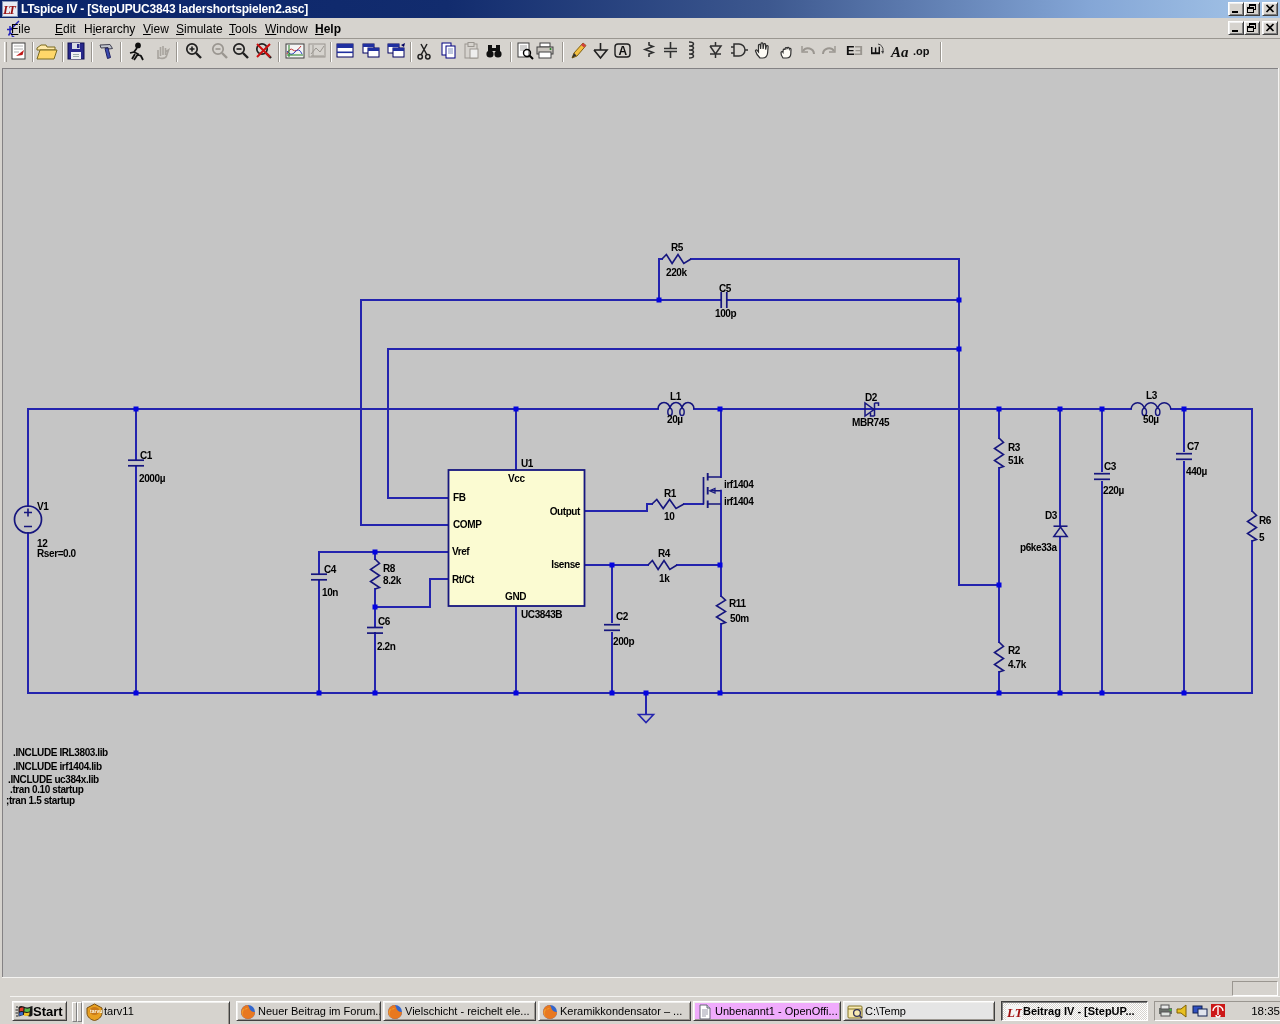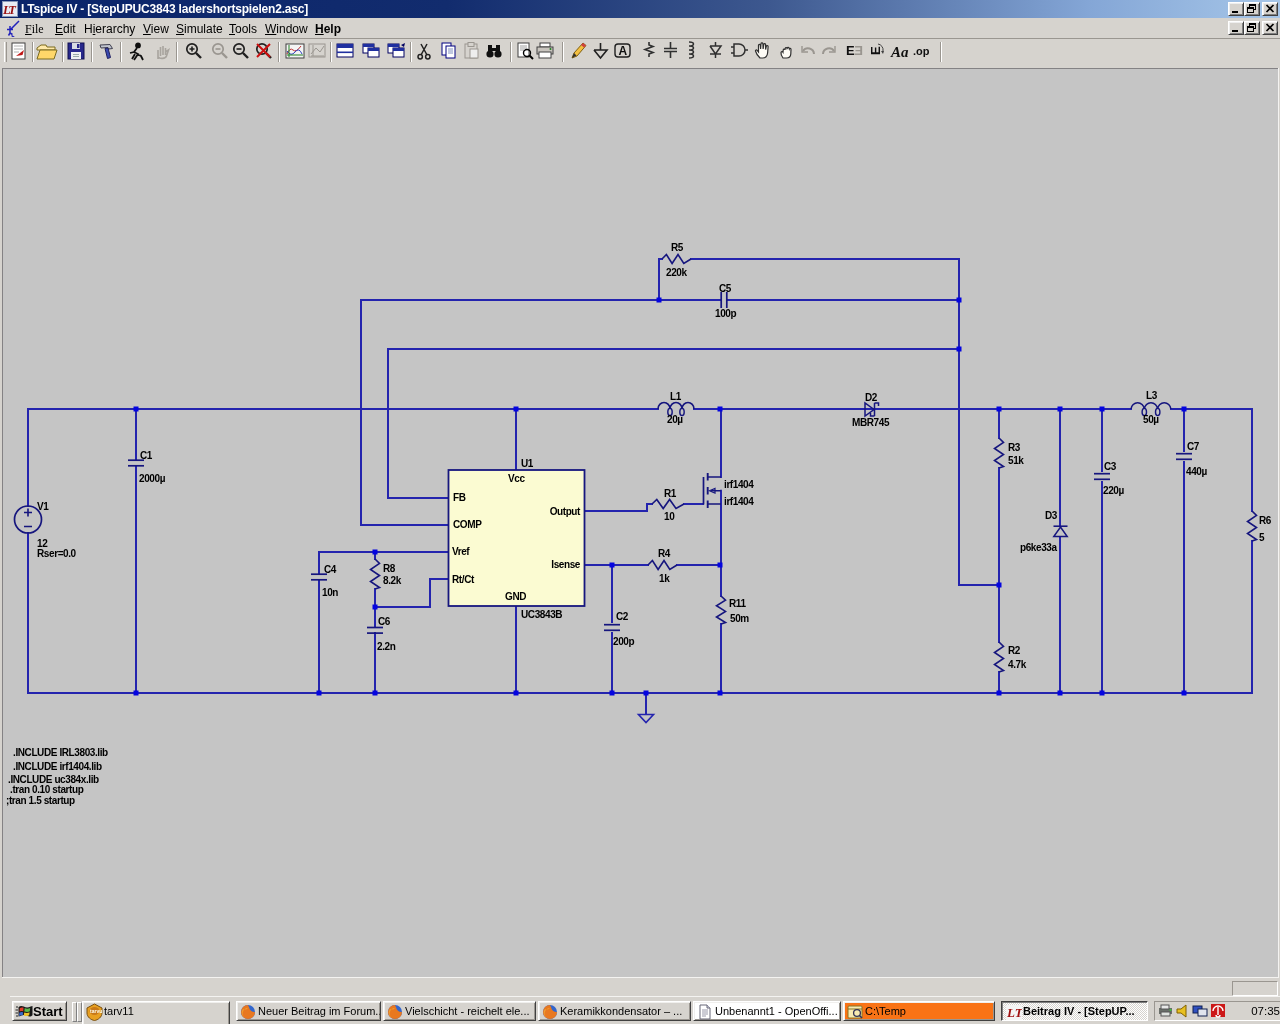--- a/index.html
+++ b/index.html
@@ -160,21 +160,21 @@
       <div style="position:absolute;left:1262px;top:2px;width:16px;height:14px;background:#d6d3ce;border:1px solid;border-color:#fff #404040 #404040 #fff;box-shadow:inset 1px 1px 0 #eee, inset -1px -1px 0 #808080;box-sizing:border-box;">
         <svg width="14" height="12" style="position:absolute;left:0;top:0">
           <path d="M3.5 2 L10.5 9 M10.5 2 L3.5 9" stroke="#000" stroke-width="1.7"></path>
         </svg>
       </div>
 </div>
 <div style="position:absolute;left:0px;top:18px;width:1280px;height:20px;background:#d6d3ce;border-bottom:1px solid #9a9690;font:12px 'Liberation Sans',sans-serif;color:#000;">
       <svg style="position:absolute;left:6px;top:2px" width="16" height="17" viewBox="0 0 16 17">
         <path d="M13 1 L4 10 M4 6 L4 13 M1 9.5 L7 9.5 M4 13 l-1.5 2.5 m1.5 -2.5 l2.5 1.5 m-1 1 l3 2" stroke="#2222bb" stroke-width="1.5" fill="none"></path>
       </svg>
-      <span style="position:absolute;left:25px;top:4px;font-family:Liberation Serif, serif;"><u>F</u>ile</span>
+      <span style="position:absolute;left:11px;top:4px;"><u>F</u>ile</span>
       <span style="position:absolute;left:55px;top:4px;"><u>E</u>dit</span>
       <span style="position:absolute;left:84px;top:4px;">H<u>i</u>erarchy</span>
       <span style="position:absolute;left:143px;top:4px;"><u>V</u>iew</span>
       <span style="position:absolute;left:176px;top:4px;"><u>S</u>imulate</span>
       <span style="position:absolute;left:229px;top:4px;"><u>T</u>ools</span>
       <span style="position:absolute;left:265px;top:4px;"><u>W</u>indow</span>
       <span style="position:absolute;left:315px;top:4px;font-weight:bold;"><u>H</u>elp</span>
       <div style="position:absolute;left:1228px;top:3px;width:16px;height:14px;background:#d6d3ce;border:1px solid;border-color:#fff #404040 #404040 #fff;box-shadow:inset 1px 1px 0 #eee, inset -1px -1px 0 #808080;box-sizing:border-box;">
         <div style="position:absolute;left:3px;top:8px;width:6px;height:2px;background:#000;"></div>
       </div>
@@ -421,29 +421,29 @@
         <div style="position:absolute;left:21px;top:3px;font:normal 11px 'Liberation Sans',sans-serif;color:#000;white-space:nowrap;">Vielschicht - reichelt ele...</div>
       </div>
       <div style="position:absolute;left:528px;top:4px;width:153px;height:20px;border:1px solid;border-color:#fff #404040 #404040 #fff;box-shadow:inset 1px 1px 0 #f0efed, inset -1px -1px 0 #9a9690;background:#d6d3ce;box-sizing:border-box;overflow:hidden;">
         <svg width="16" height="16" viewBox="0 0 16 16" style="position:absolute;left:3px;top:2px">
           <circle cx="8" cy="8" r="7" fill="#3366cc"></circle>
           <path d="M8 1 a7 7 0 1 0 7 7 a6 6 0 0 1 -6 -5 a5 5 0 0 1 -1 -2" fill="#e87820"></path>
           <path d="M3 5 a6 6 0 0 0 2 9 a5.5 5.5 0 0 1 3 -10 a4 4 0 0 1 -5 1" fill="#f0a030"></path>
         </svg>
         <div style="position:absolute;left:21px;top:3px;font:normal 11px 'Liberation Sans',sans-serif;color:#000;white-space:nowrap;">Keramikkondensator – ...</div>
       </div>
-      <div style="position:absolute;left:683px;top:4px;width:148px;height:20px;border:1px solid;border-color:#fff #404040 #404040 #fff;box-shadow:inset 1px 1px 0 #f0efed, inset -1px -1px 0 #9a9690;background:#ffffff;box-sizing:border-box;overflow:hidden;">
+      <div style="position:absolute;left:683px;top:4px;width:148px;height:20px;border:1px solid;border-color:#fff #404040 #404040 #fff;box-shadow:inset 1px 1px 0 #f0efed, inset -1px -1px 0 #9a9690;background:#f0abfc;box-sizing:border-box;overflow:hidden;">
         <svg width="16" height="16" viewBox="0 0 16 16" style="position:absolute;left:3px;top:2px">
           <path d="M3 1 h7 l3 3 v11 h-10 z" fill="#fff" stroke="#667"></path>
           <path d="M10 1 v3 h3" fill="#dde" stroke="#667"></path>
           <path d="M5 6 h6 M5 8 h6 M5 10 h6 M5 12 h4" stroke="#99a"></path>
         </svg>
         <div style="position:absolute;left:21px;top:3px;font:normal 11px 'Liberation Sans',sans-serif;color:#000;white-space:nowrap;">Unbenannt1 - OpenOffi...</div>
       </div>
-      <div style="position:absolute;left:833px;top:4px;width:152px;height:20px;border:1px solid;border-color:#fff #404040 #404040 #fff;box-shadow:inset 1px 1px 0 #f0efed, inset -1px -1px 0 #9a9690;background:#f97316;box-sizing:border-box;overflow:hidden;">
+      <div style="position:absolute;left:833px;top:4px;width:152px;height:20px;border:1px solid;border-color:#fff #404040 #404040 #fff;box-shadow:inset 1px 1px 0 #f0efed, inset -1px -1px 0 #9a9690;background:#e5e5e5;box-sizing:border-box;overflow:hidden;">
         <svg width="16" height="16" viewBox="0 0 16 16" style="position:absolute;left:3px;top:2px">
           <rect x="1" y="2" width="14" height="12" rx="1" fill="#f7e9b0" stroke="#857425"></rect>
           <path d="M1 5 h14" stroke="#857425"></path>
           <circle cx="10" cy="9" r="3.4" fill="none" stroke="#335" stroke-width="1.3"></circle>
           <path d="M12.5 11.5 L15 14" stroke="#335" stroke-width="1.6"></path>
         </svg>
         <div style="position:absolute;left:21px;top:3px;font:normal 11px 'Liberation Sans',sans-serif;color:#000;white-space:nowrap;">C:\Temp</div>
       </div>
       <div style="position:absolute;left:991px;top:4px;width:147px;height:20px;border:1px solid;border-color:#404040 #fff #fff #404040;box-shadow:inset 1px 1px 0 #808080;background:#d6d3ce;background-image:repeating-conic-gradient(#ffffff 0% 25%, #d6d3ce 25% 50%);background-size:2px 2px;box-sizing:border-box;overflow:hidden;">
         <svg width="16" height="15" viewBox="0 0 16 15" style="position:absolute;left:4px;top:3px">
@@ -465,15 +465,15 @@
           </g>
           <g transform="translate(34,0)">
             <rect x="1" y="4" width="9" height="7" fill="#3050c0" stroke="#102050"></rect>
             <rect x="6" y="7" width="9" height="7" fill="#e0e4ee" stroke="#102050"></rect>
           </g>
           <g transform="translate(53,0)">
             <rect x="0" y="2" width="14" height="13" fill="#cc1818"></rect>
             <path d="M2 9 a5 5 0 0 1 10 0 M7 5 v8 m-2 0 a2 2 0 0 0 4 0" stroke="#fff" stroke-width="1.4" fill="none"></path>
           </g>
         </svg>
-        <span style="position:absolute;right:6px;top:3px;font:11.5px 'Liberation Sans',sans-serif;">07:35</span>
+        <span style="position:absolute;right:6px;top:3px;font:11.5px 'Liberation Sans',sans-serif;">18:35</span>
       </div>
     </div>
   </div>
 </body></html>

